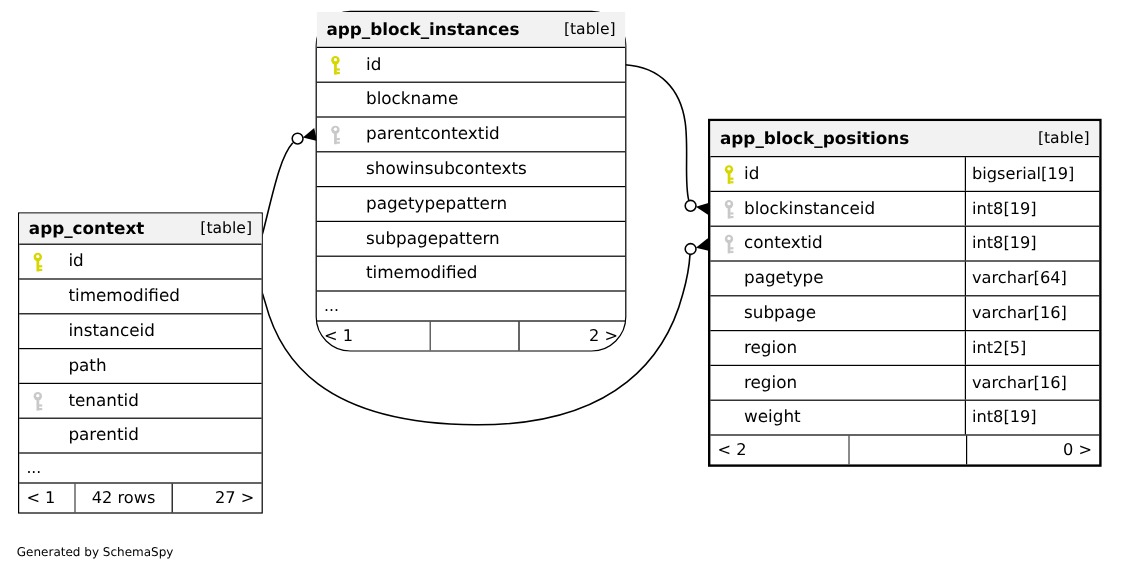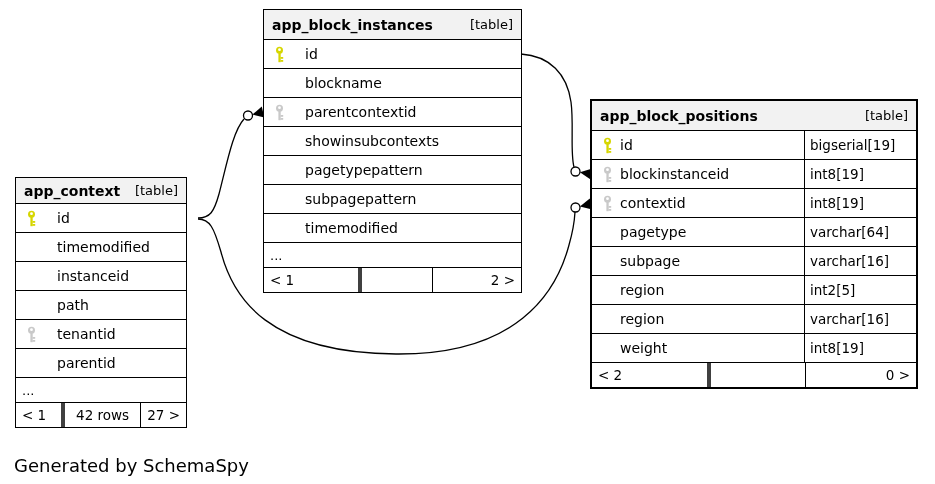--- a/index.html
+++ b/index.html
@@ -18,29 +18,29 @@
   .t-row{height:29px;box-sizing:border-box;border-bottom:1px solid #000;
     display:flex;align-items:center;font-size:14px;}
   .t-row.ellipsis{height:25px;font-size:13px;padding-left:6px;}
   .key-slot{width:13px;margin-left:10px;display:flex;align-items:center;flex:0 0 auto;}
   .c-name{margin-left:18px;white-space:nowrap;}
   .compact .c-name{margin-left:5px;}
   .c-type{margin-left:auto;width:112px;flex:0 0 auto;align-self:stretch;display:flex;align-items:center;
     border-left:1px solid #000;padding-left:5px;font-size:13.5px;box-sizing:border-box;white-space:nowrap;}
   .t-footer{height:24px;box-sizing:border-box;display:flex;font-size:13.5px;}
   .f-cell{display:flex;align-items:center;padding:0 6px;box-sizing:border-box;white-space:nowrap;}
-  .f-center{border-left:4px solid #404040;border-right:1px solid #000;justify-content:center;}
+  .f-center{border-left:1px solid #404040;border-right:1px solid #000;justify-content:center;}
   .f-right{justify-content:flex-end;flex:1;}
   .t-context .f-left{width:46px;} .t-context .f-center{width:82px;}
   .t-instances .f-left{width:94px;} .t-instances .f-center{width:75px;}
   .t-positions .f-left{width:115px;} .t-positions .f-center{width:99px;}
-  .t-context{left:15px;top:177px;width:172px;}
-  .t-instances{left:263px;top:9px;width:259px;}
+  .t-context{left:15px;top:177px;width:204px;}
+  .t-instances{left:263px;top:9px;width:259px;border-radius:29px;}
   .t-positions{left:590px;top:99px;width:328px;}
-  #generator-note{position:absolute;left:14px;top:455px;font-size:18px;z-index:1;}
+  #generator-note{position:absolute;left:14px;top:455px;font-size:10px;z-index:1;}
 </style>
 </head>
 <body>
 
 <div id="canvas">
 
   <svg id="rel-svg" width="935" height="484" viewBox="0 0 935 484">
     <g fill="none" stroke="#000" stroke-width="1.3">
       <path d="M 198 218 C 210 218, 214 212, 219 194 C 227 163, 233 131, 244 119"></path>
       <path d="M 521 54 C 550 56, 567 74, 571 102 C 574 124, 570 152, 574 167"></path>

